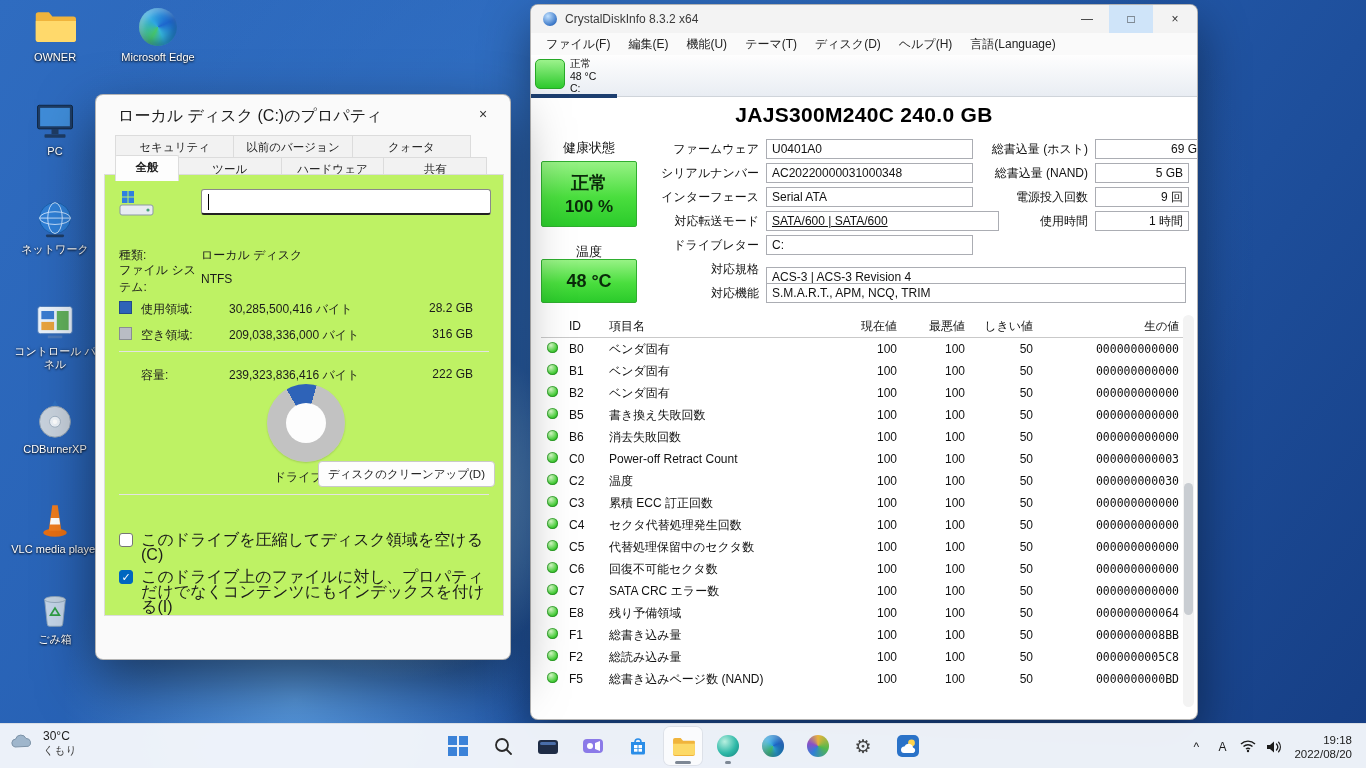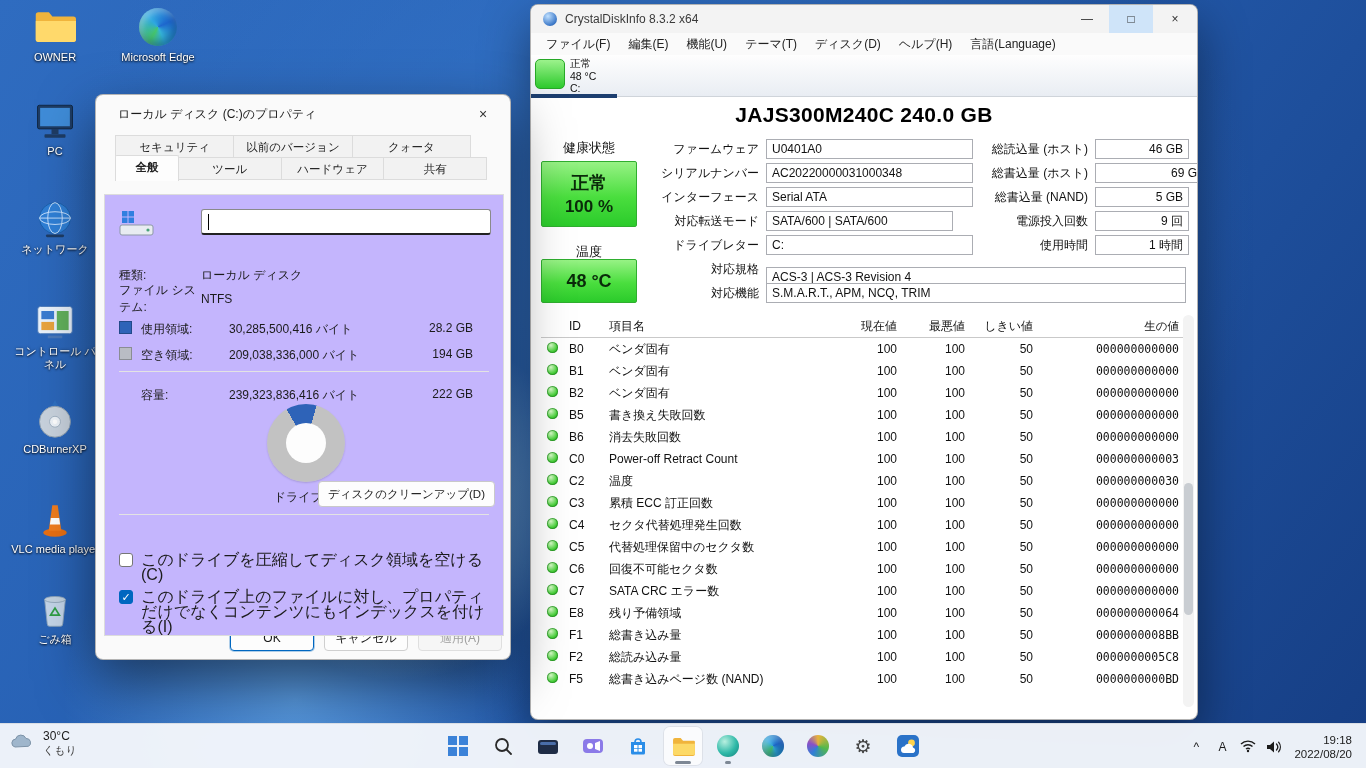--- a/index.html
+++ b/index.html
@@ -10,32 +10,32 @@
  radial-gradient(ellipse 800px 650px at 48% 30%, #3474c8, rgba(52,116,200,0) 75%),
  linear-gradient(128deg,#2f6cc0 0%,#255eb1 45%,#163e84 100%)}
 
 .dicon{position:absolute;width:92px;display:flex;flex-direction:column;align-items:center;gap:3px;cursor:pointer}
 .dimg{width:44px;height:42px;display:flex;align-items:center;justify-content:center}
 .dlabel{max-width:92px;text-align:center;font-size:11px;color:#fff;line-height:13px;text-shadow:0 1px 2px rgba(0,0,0,.85),0 0 3px rgba(0,0,0,.5)}
 .ball{border-radius:50%}
 .edge-ball{width:38px;height:38px;background:conic-gradient(from 210deg,#45c56b,#2ea8e0 30%,#1e68cf 60%,#35b5d8 85%,#45c56b);box-shadow:inset -3px -4px 8px rgba(0,40,100,.45),inset 3px 4px 6px rgba(255,255,255,.35)}
 
 .pdlg{position:absolute;left:95px;top:94px;width:416px;height:566px;background:#fafafa;border:1px solid rgba(0,0,0,.28);border-radius:8px;box-shadow:0 22px 55px rgba(0,0,0,.5);z-index:5}
-.pdlg-title{position:absolute;left:22px;top:11px;font-size:12px;color:#1b1b1b}
+.pdlg-title{position:absolute;left:22px;top:11px;font-size:16px;color:#1b1b1b}
 .pdlg-close{position:absolute;right:14px;top:8px;width:26px;height:22px;text-align:center;line-height:22px;font-size:14px;color:#333;cursor:pointer;border-radius:4px}
 .ptabs{position:absolute;left:19px;display:flex}
 #tabs-back{top:40px;width:356px}
 #tabs-back .ptab{flex:1}
 #tabs-front{top:62px;width:372px}
 #tabs-front .ptab{flex:1}
 #tabs-front .ptab:first-child{flex:0 0 64px}
 .ptab{height:23px;line-height:22px;text-align:center;font-size:11.5px;color:#222;background:#f2f2f2;border:1px solid #dcdcdc;border-left:none;cursor:pointer;white-space:nowrap;overflow:hidden}
 .ptab:first-child{border-left:1px solid #dcdcdc}
 .ptab.active{background:#fdfdfd;height:26px;margin-top:-2px;border-bottom:none;position:relative;z-index:4;border-radius:2px 2px 0 0;font-weight:bold}
-.ppage{position:absolute;left:8px;top:99px;width:400px;height:442px;background:#c4b5fd;border:1px solid #dcdcdc;z-index:2}
+.ppage{position:absolute;left:8px;top:79px;width:400px;height:442px;background:#bef264;border:1px solid #dcdcdc;z-index:2}
 .drive-ico{position:absolute;left:14px;top:14px}
 .vol-input{position:absolute;left:96px;top:14px;width:290px;height:26px;border:1px solid #8a8a8a;border-bottom:2px solid #222;border-radius:3px;background:#fff;font-size:12px;padding:0 6px;font-family:inherit}
 .caret{position:absolute;left:103px;top:19px;width:1px;height:16px;background:#000;animation:blink 1.1s step-end infinite}
 @keyframes blink{50%{opacity:0}}
 .kv{position:absolute;left:0;top:68px;width:100%}
 .kv-row{display:flex;height:24px;align-items:center}
 .kv-label{width:96px;padding-left:14px;font-size:12px;color:#1b1b1b}
 .kv-value{font-size:12px;color:#1b1b1b}
 .usage{position:absolute;left:0;top:122px;width:100%}
 .usage-row{position:relative;height:26px}
@@ -253,21 +253,21 @@
           <div class="usage-row">
             <span class="legend-sq" style="background: rgb(46, 99, 184);"></span>
             <span class="u-label">使用領域:</span>
             <span class="u-bytes">30,285,500,416 バイト</span>
             <span class="u-size">28.2 GB</span>
           </div>
           <div class="usage-row">
             <span class="legend-sq" style="background: rgb(185, 188, 196);"></span>
             <span class="u-label">空き領域:</span>
             <span class="u-bytes">209,038,336,000 バイト</span>
-            <span class="u-size">194 GB</span>
+            <span class="u-size">316 GB</span>
           </div>
         </div>
       <div class="hr" style="top:176px"></div>
 
       <div class="cap-row">
         <span class="u-label">容量:</span>
         <span class="u-bytes">239,323,836,416 バイト</span>
         <span class="u-size">222 GB</span>
       </div>
 
@@ -281,25 +281,20 @@
             <span class="cb-box"></span>
             <span class="cb-label">このドライブを圧縮してディスク領域を空ける(C)</span>
           </div>
           <div class="cb-row">
             <span class="cb-box checked">✓</span>
             <span class="cb-label">このドライブ上のファイルに対し、プロパティだけでなくコンテンツにもインデックスを付ける(I)</span>
           </div>
         </div>
     </div>
 
-    <div class="pdlg-footer">
-      <button class="pbtn ok">OK</button>
-      <button class="pbtn">キャンセル</button>
-      <button class="pbtn disabled">適用(A)</button>
-    </div>
   </div>
 
   <div class="cdi">
     <div class="cdi-tb">
       <span class="cdi-appicon"></span>
       <span class="cdi-title">CrystalDiskInfo 8.3.2 x64</span>
       <span class="cdi-ctrls">
         <span class="wbtn">—</span>
         <span class="wbtn maxi">□</span>
         <span class="wbtn">×</span>
@@ -346,32 +341,28 @@
         <div class="info-row">
           <div class="info-label" style="width: 225px;">シリアルナンバー</div>
           <div class="info-box" style="width: 207px;">AC20220000031000348</div>
         </div>
         <div class="info-row">
           <div class="info-label" style="width: 225px;">インターフェース</div>
           <div class="info-box" style="width: 207px;">Serial ATA</div>
         </div>
         <div class="info-row">
           <div class="info-label" style="width: 225px;">対応転送モード</div>
-          <div class="info-box" style="width: 187px;">SATA/600 | SATA/600</div>
+          <div class="info-box" style="width: 233px; text-decoration: underline;">SATA/600 | SATA/600</div>
         </div>
         <div class="info-row">
           <div class="info-label" style="width: 225px;">ドライブレター</div>
           <div class="info-box" style="width: 207px;">C:</div>
         </div>
       </div>
     <div class="info-col" id="info-right">
-        <div class="info-row">
-          <div class="info-label" style="width: 112px;">総読込量 (ホスト)</div>
-          <div class="info-box right" style="width: 94px;">46 GB</div>
-        </div>
         <div class="info-row">
           <div class="info-label" style="width: 112px;">総書込量 (ホスト)</div>
           <div class="info-box right" style="width: 116px;">69 GB</div>
         </div>
         <div class="info-row">
           <div class="info-label" style="width: 112px;">総書込量 (NAND)</div>
           <div class="info-box right" style="width: 94px;">5 GB</div>
         </div>
         <div class="info-row">
           <div class="info-label" style="width: 112px;">電源投入回数</div>

